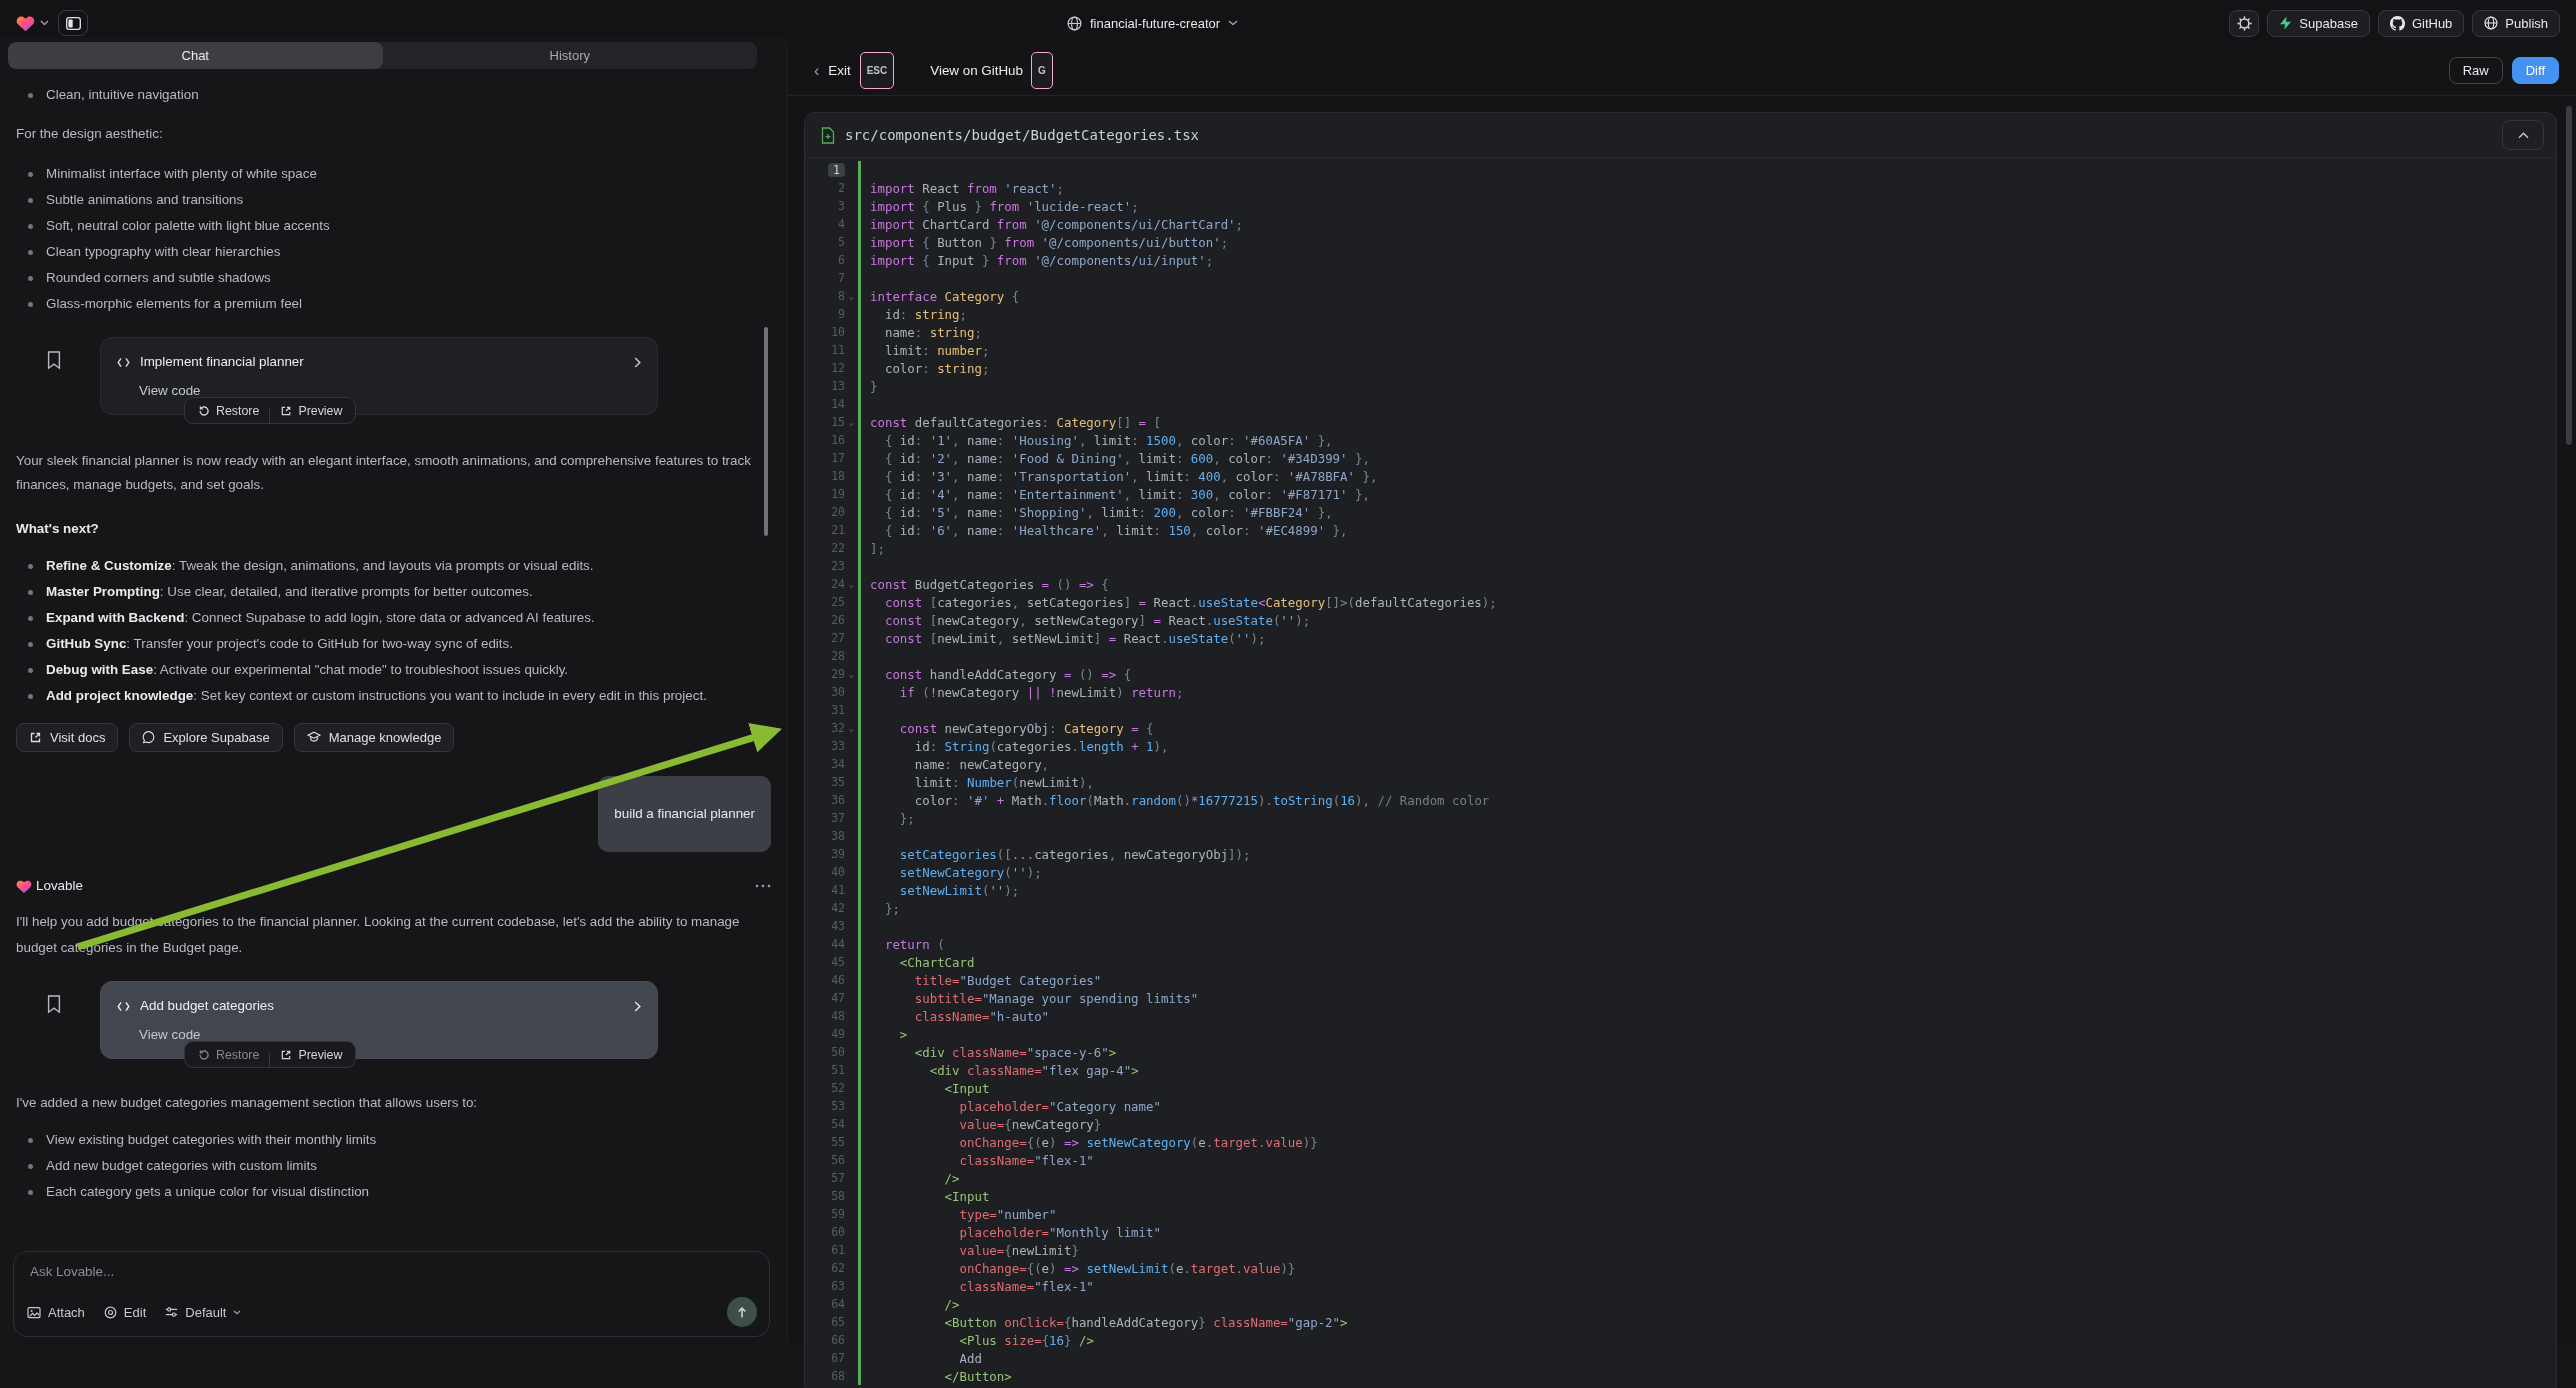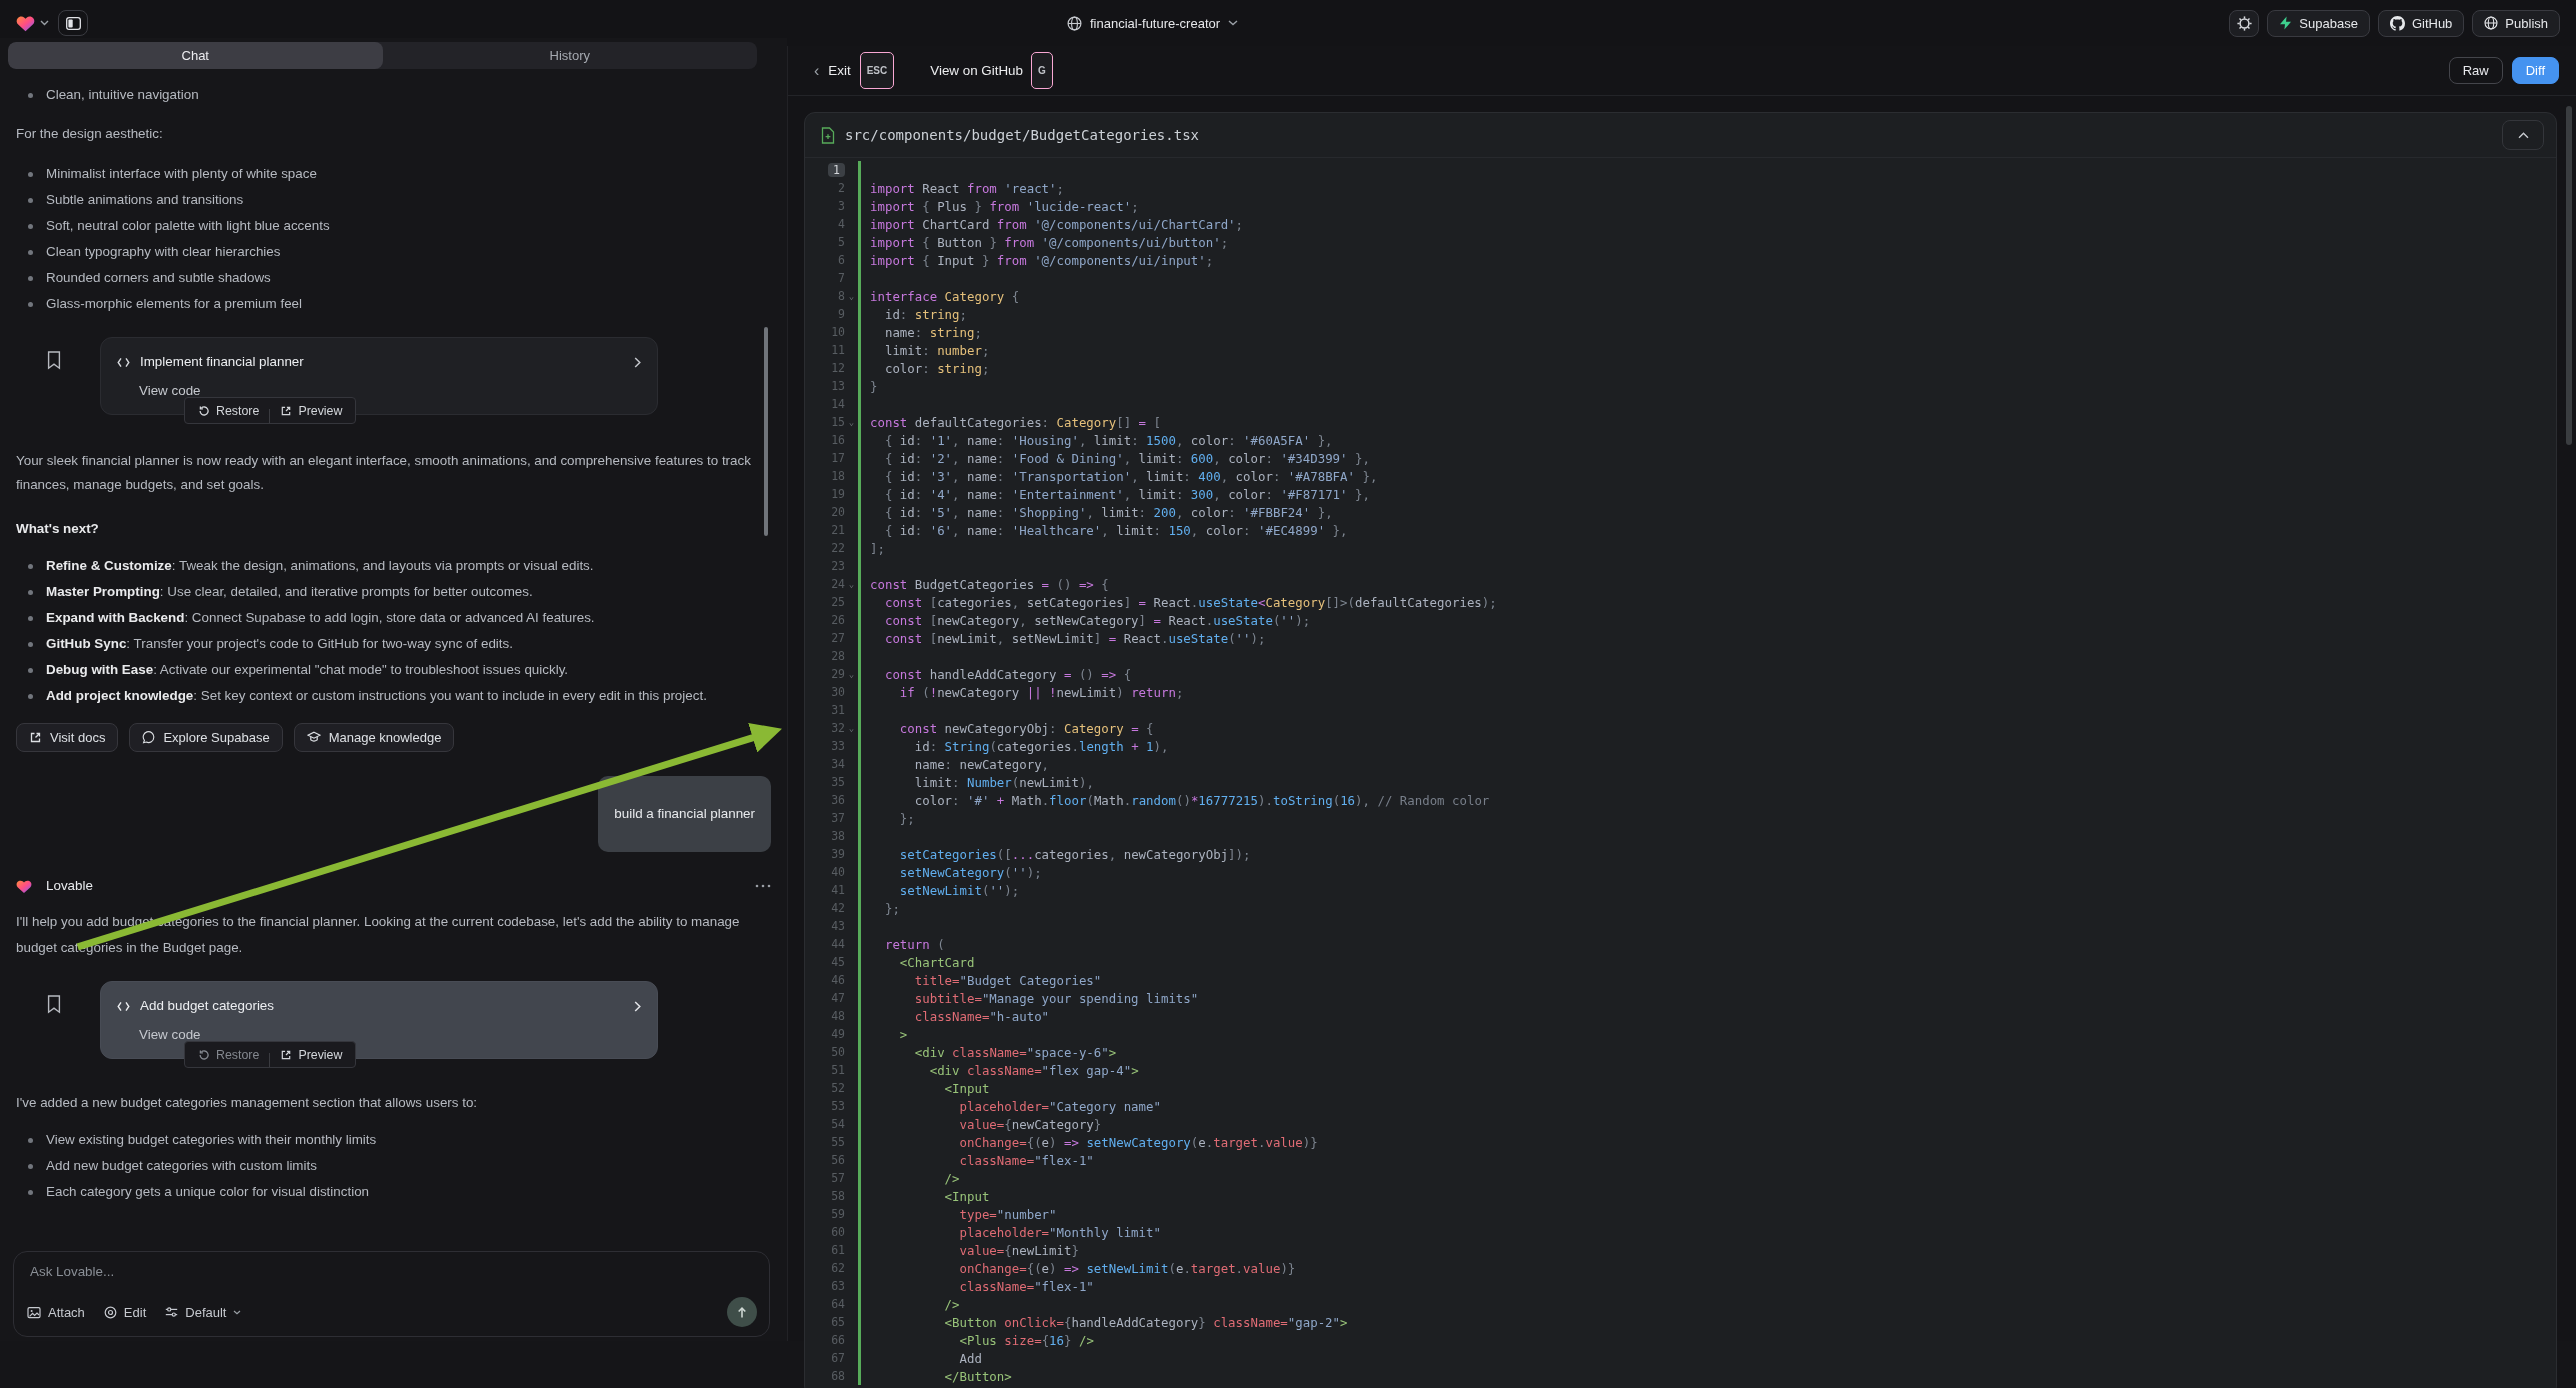--- a/index.html
+++ b/index.html
@@ -38,30 +38,30 @@
   .steps li { line-height:26px; }
   .steps b { color:#e9eaec; font-weight:bold; }
 
   .vc-row { position:relative; margin-top:20px; margin-bottom:34px; padding-left:84px; height:78px; }
   .bookmark { position:absolute; left:30px; top:14px; }
   .vc { position:relative; width:558px; height:78px; background:#1f2024; border:1px solid #2b2c31; border-radius:12px; padding:14px 16px; cursor:pointer; }
   .vc.sel { background:#42464e; border-color:#484c55; }
   .vc-top { display:flex; align-items:center; gap:10px; font-size:13.4px; color:#eceef1; }
   .vc-top .chev { margin-left:auto; }
   .vc-sub { margin:9px 0 0 22px; font-size:13.4px; color:#c5c8ce; }
-  .vc-pill { position:absolute; left:83px; top:59px; height:27px; background:#1a1a1e; border:1px solid #35363c; border-radius:4px; display:flex; align-items:flex-end; padding:0 3px; }
+  .vc-pill { position:absolute; left:83px; top:59px; height:27px; background:#1a1a1e; border:1px solid #35363c; border-radius:9px; display:flex; align-items:flex-end; padding:0 3px; }
   .vc-pill button { display:flex; align-items:center; gap:6px; background:none; border:none; color:#d3d6da; font-size:12.4px; padding:0 10px; height:100%; cursor:pointer; font-family:inherit; }
   .vc-pill .dim { color:#84888f; }
   .vc-pill .divider { width:1px; height:14px; background:#3a3b40; }
 
   .chips { margin-top:14px; display:flex; gap:11px; }
   .chip { display:inline-flex; align-items:center; gap:8px; height:29px; padding:0 12px; background:#1f1f24; border:1px solid #36363c; border-radius:8px; font-size:13px; color:#dde0e4; cursor:pointer; font-family:inherit; }
 
   .bubble { margin:24px 0 0 auto; width:fit-content; max-width:617px; background:#3c4046; border-radius:10px; padding:28px 16px; color:#e8eaed; font-size:13.4px; }
-  .lov { margin-top:24px; display:flex; align-items:center; gap:14px; color:#e9ebee; }
+  .lov { margin-top:24px; display:flex; align-items:center; gap:4px; color:#e9ebee; }
   .lov .dots { margin-left:auto; }
   .intro { margin-top:13px; line-height:26px; }
 
   .chat-sb { position:absolute; right:19px; top:289px; width:4px; height:209px; background:#70747a; border-radius:2px; }
 
   .composer { position:absolute; left:13px; right:17px; bottom:4px; height:86px; border:1px solid #2e2e34; border-radius:14px; background:#161619; padding:10px 14px; }
   .composer textarea { width:100%; height:34px; background:transparent; border:none; outline:none; resize:none; color:#e8e9ec; font:13.4px "Liberation Sans", sans-serif; }
   .composer textarea::placeholder { color:#8a8f96; }
   .composer-row { position:absolute; left:13px; right:12px; bottom:9px; display:flex; align-items:center; gap:19px; font-size:13px; color:#c6c9cf; }
   .c-act { display:flex; align-items:center; gap:7px; cursor:pointer; background:none; border:none; color:#c6c9cf; font-size:13px; font-family:inherit; padding:0; }

